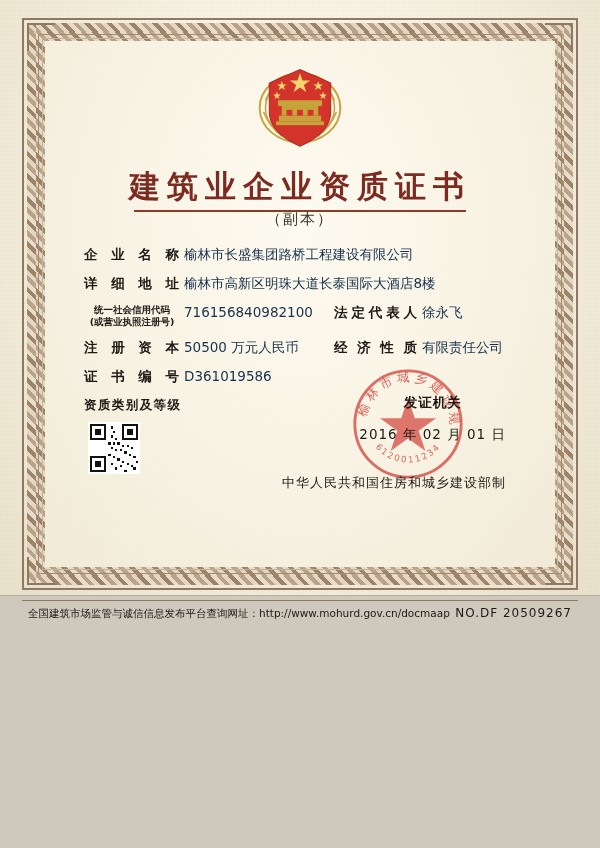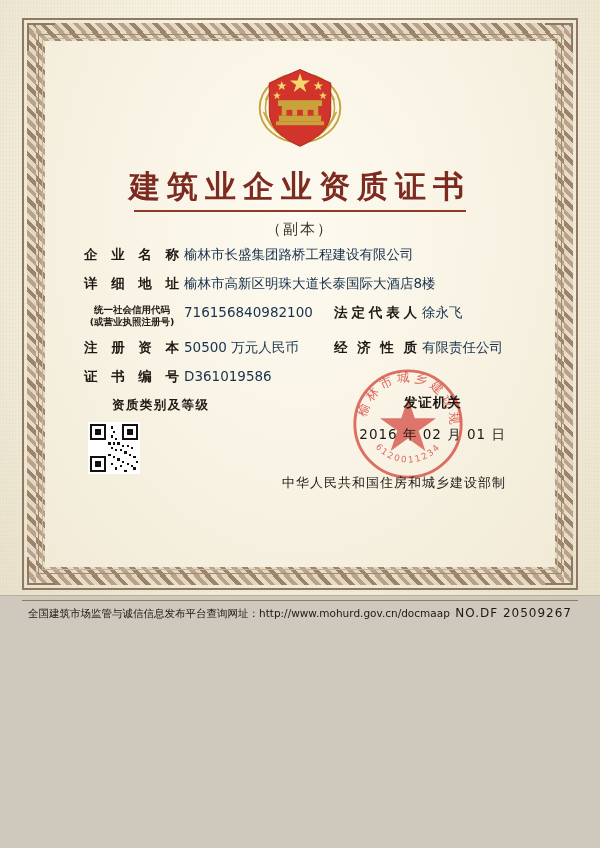--- a/index.html
+++ b/index.html
@@ -71,21 +71,21 @@
     font-size:31px;letter-spacing:7px;color:#7d2b1f;
     font-weight:bold;
     font-family:"DejaVu Sans","Liberation Sans",sans-serif;
     text-shadow:0 1px 0 rgba(255,255,255,.6);
   }
   .title-rule{
     position:absolute;top:172px;left:92px;right:92px;height:2px;
     background:#8e3a28;
   }
   .subtitle{
-    position:absolute;top:182px;left:0;right:0;text-align:center;
+    position:absolute;top:172px;left:0;right:0;text-align:center;
     font-size:15px;color:#3a352c;letter-spacing:2px;
   }
 
   
   .fields{position:absolute;left:42px;right:36px;top:208px;}
   .row{display:flex;align-items:flex-start;margin-bottom:11px;font-size:13.5px;color:#231f1a;}
   .lbl{
     width:96px;flex:0 0 96px;text-align:justify;text-align-last:justify;
     font-weight:bold;color:#1d1a15;letter-spacing:1px;
   }
@@ -234,21 +234,21 @@
       </div>
 
       <div class="row">
         <div class="col-a">
           <div class="lbl">证书编号</div>
           <div class="val">D361019586</div>
         </div>
       </div>
 
       <div class="row">
-        <div class="lbl" style="letter-spacing:0;font-size:12.5px;margin-left:28px;">资质类别及等级</div>
+        <div class="lbl" style="letter-spacing:0;font-size:12.5px;">资质类别及等级</div>
       </div>
 
     </div>
 
     <div class="qr">
       <svg viewBox="0 0 21 21" width="48" height="48" shape-rendering="crispEdges">
         <rect width="21" height="21" fill="#fff"></rect>
         <g fill="#111">
           <rect x="0" y="0" width="7" height="1"></rect>
             <rect x="0" y="6" width="7" height="1"></rect>

